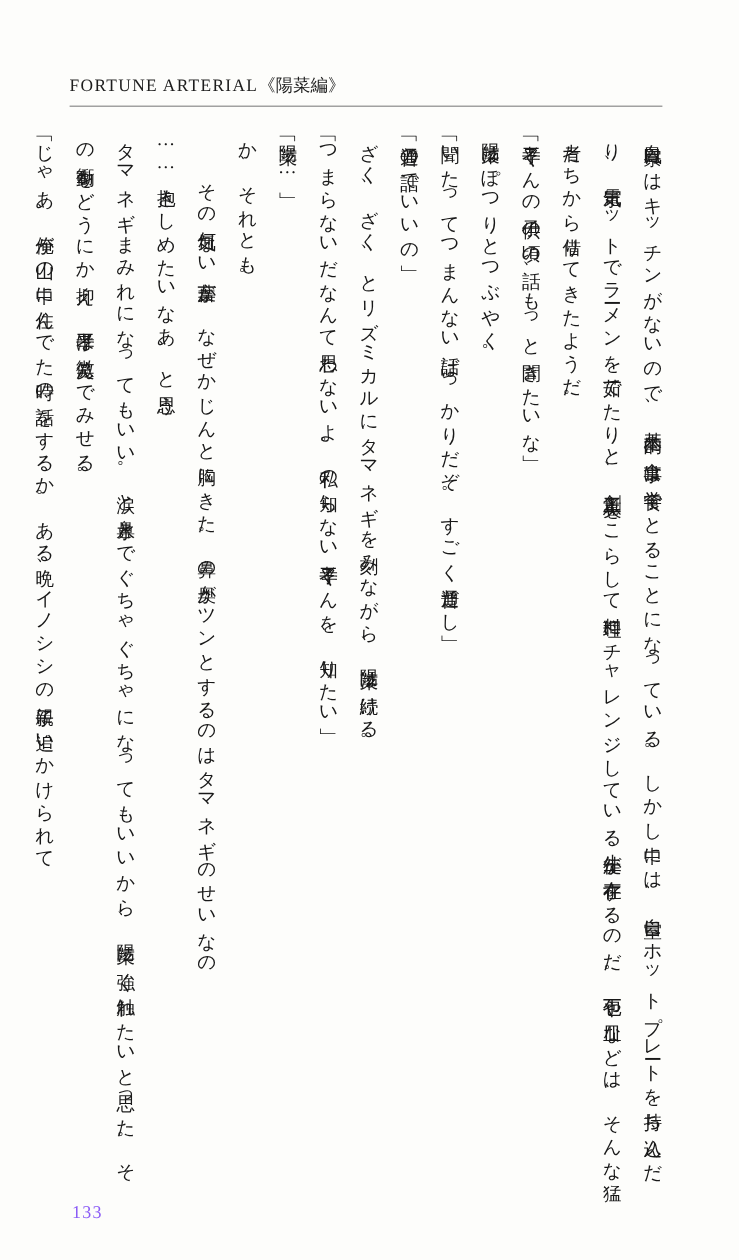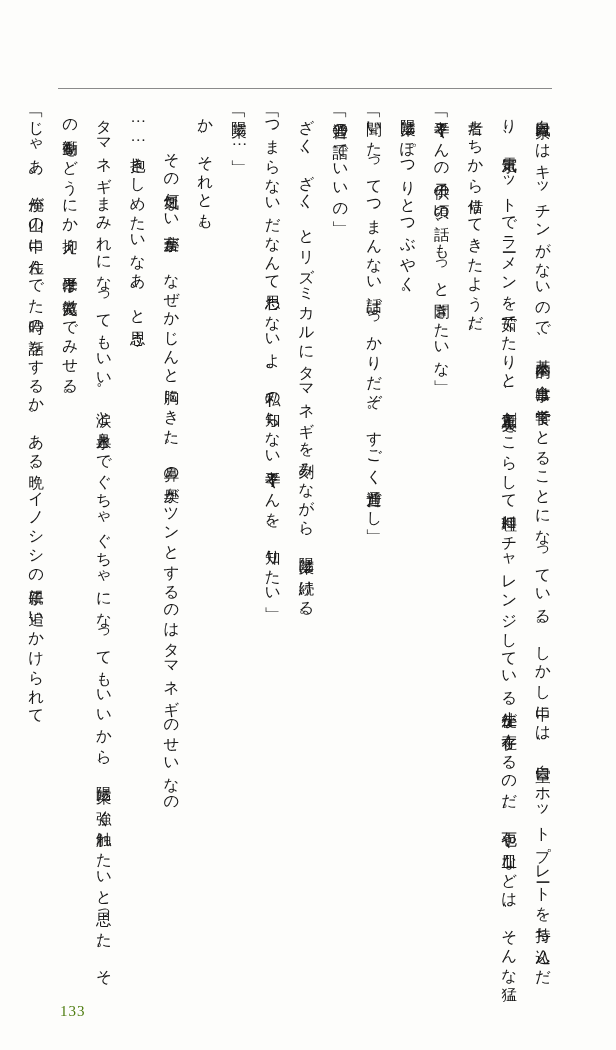--- a/index.html
+++ b/index.html
@@ -81,28 +81,31 @@
   }
 
   
   .page-number {
     position: absolute;
     left: 60px;
     bottom: 30px;
     font-size: 15px;
     font-family: "Liberation Serif", "DejaVu Serif", serif;
     letter-spacing: 1px;
-    color: #4d7c0f;
+    color: #8b5cf6;
   }
 </style>
 </head>
 <body>
 
 <div class="page">
 
+  <div class="running-header">
+    <span class="series">FORTUNE ARTERIAL</span><span class="volume">《陽菜編》</span>
+  </div>
 
   <div class="header-rule"></div>
 
   <div class="body-text">
     <p class="noindent">白鳳寮にはキッチンがないので、基本的に食事は学食でとることになっている。しかし中には、自室にホットプレートを持ち込んだり、電気ポットでラーメンを茹でたりと、創意工夫をこらして料理にチャレンジしている生徒が存在するのだ。包丁や皿などは、そんな猛者たちから借りてきたようだ。</p>
     <p class="dialogue">「孝平くんの子供の頃の話、もっと聞きたいな」</p>
     <p class="noindent">陽菜はぽつりとつぶやく。</p>
     <p class="dialogue">「聞いたってつまんない話ばっかりだぞ。すごく普通だし」</p>
     <p class="dialogue">「普通の話でいいの」</p>
     <p class="noindent">ざく、ざく、とリズミカルにタマネギを刻みながら、陽菜は続ける。</p>

